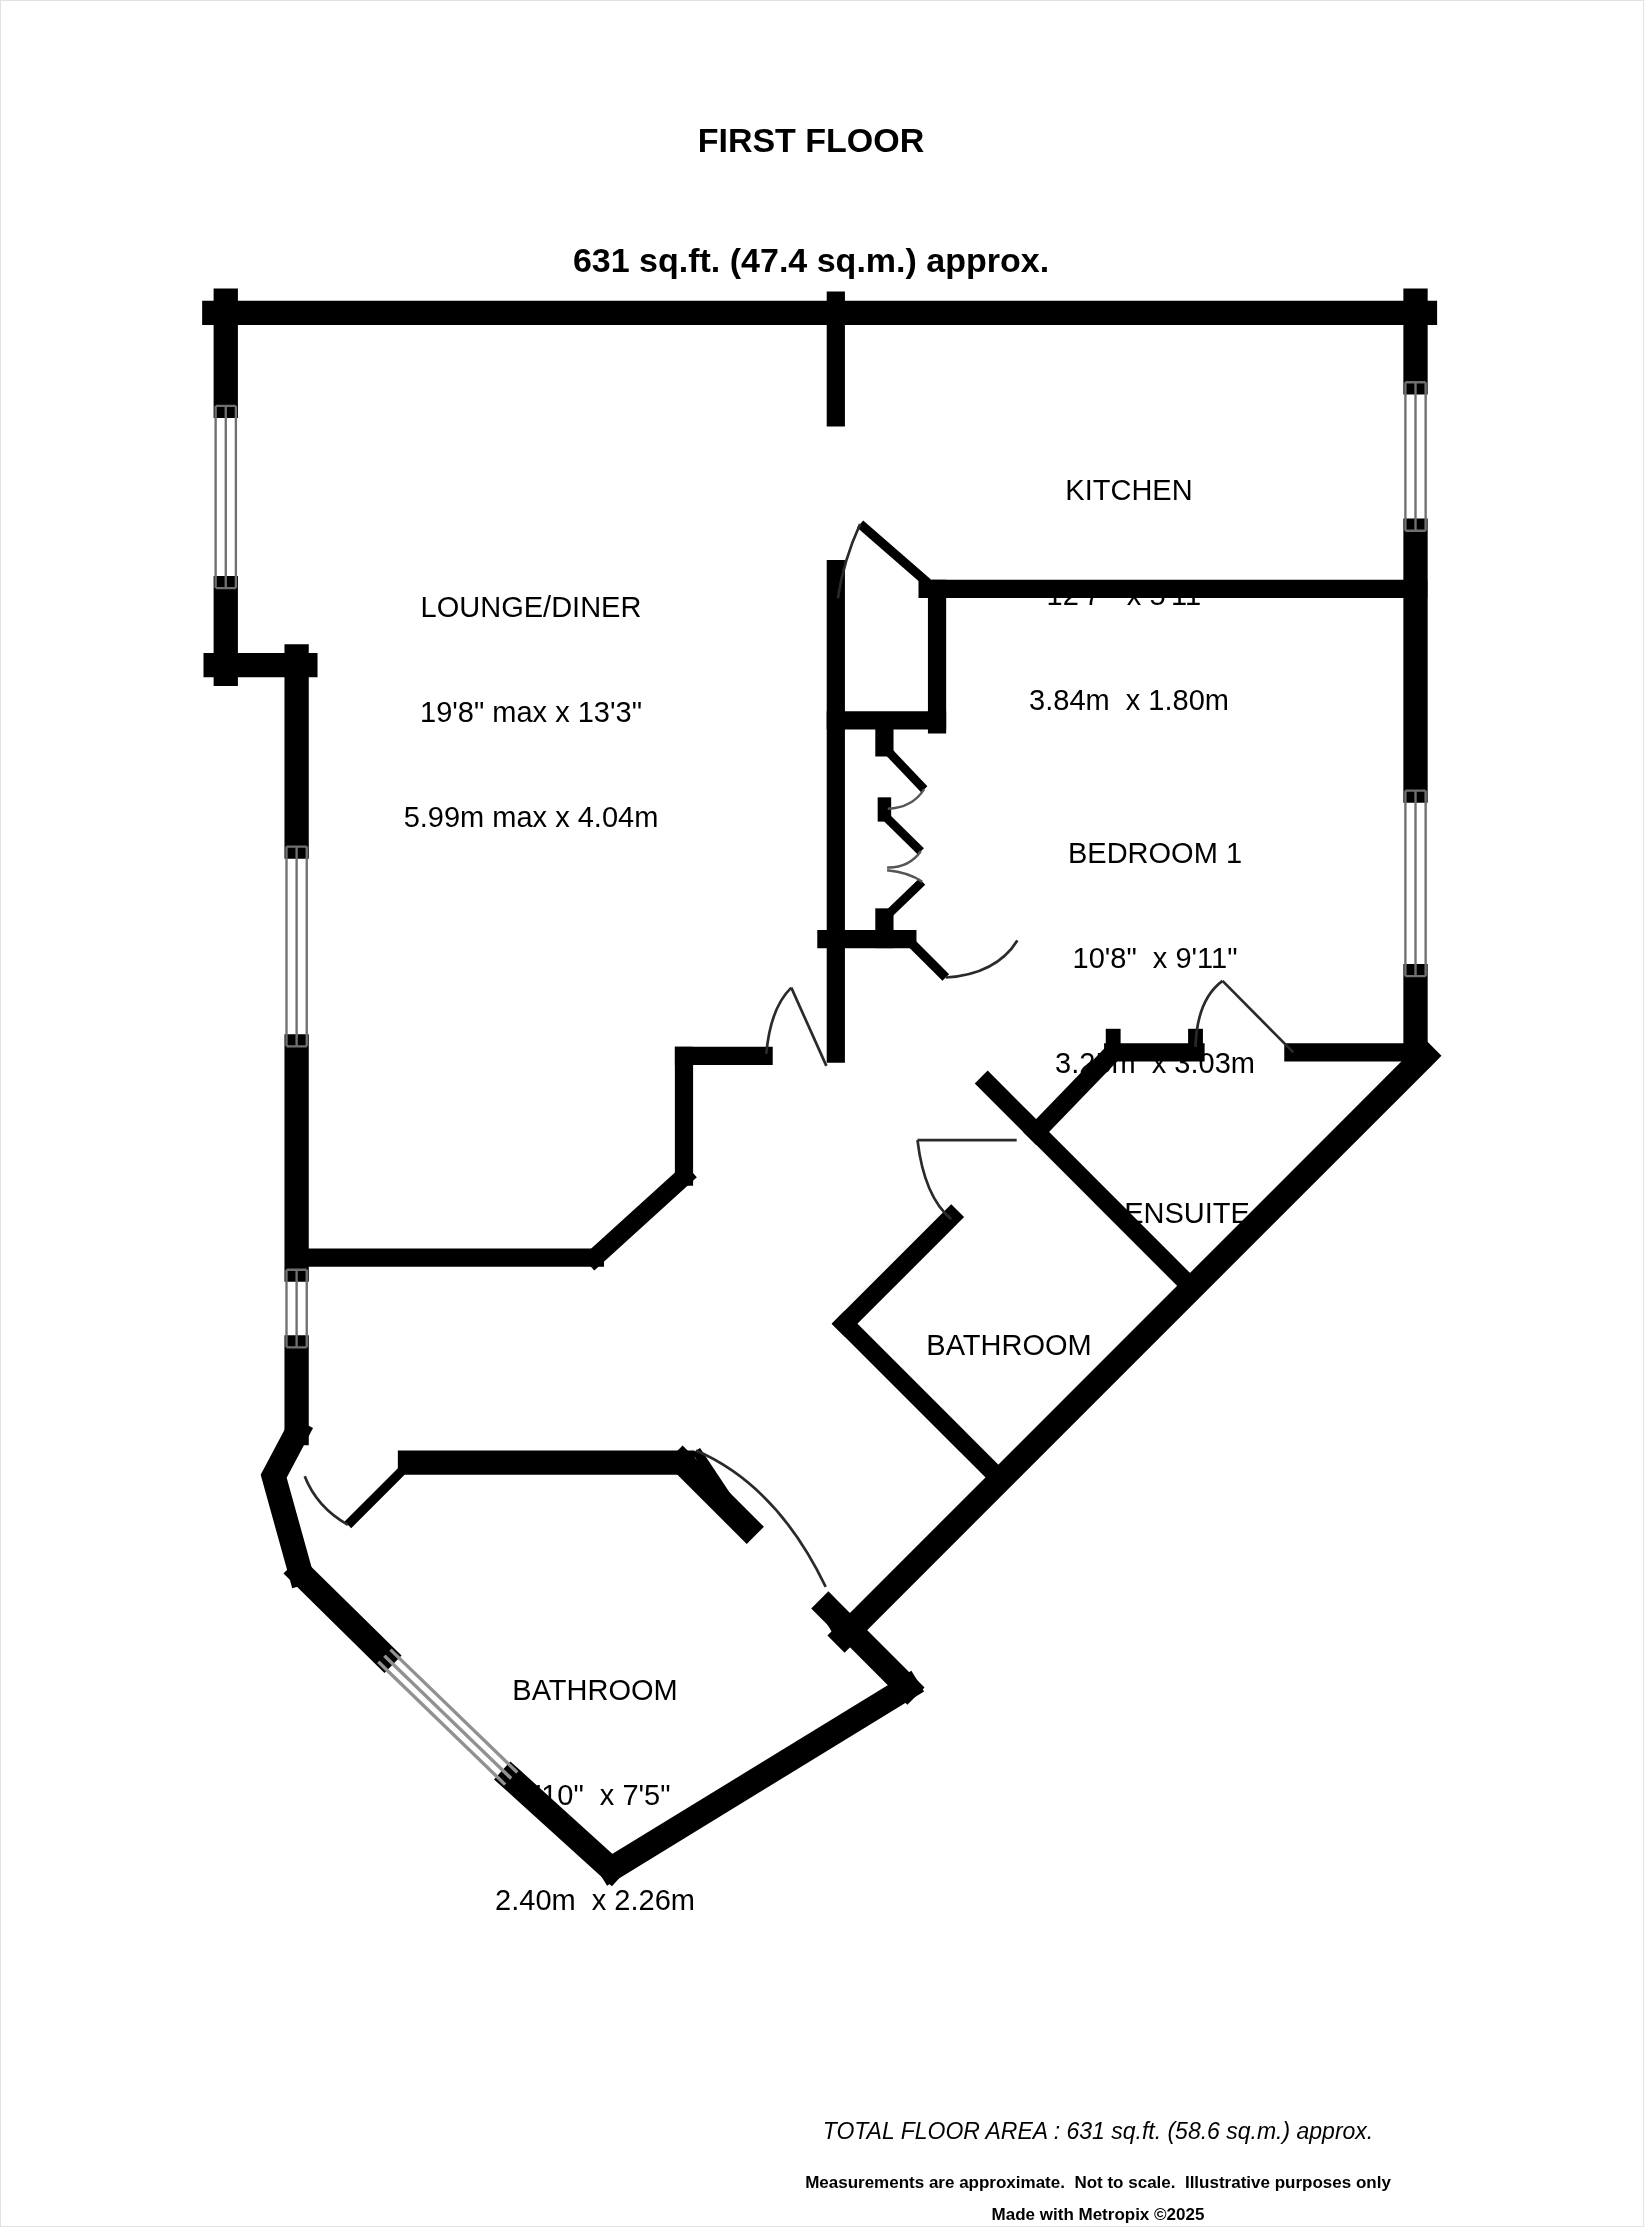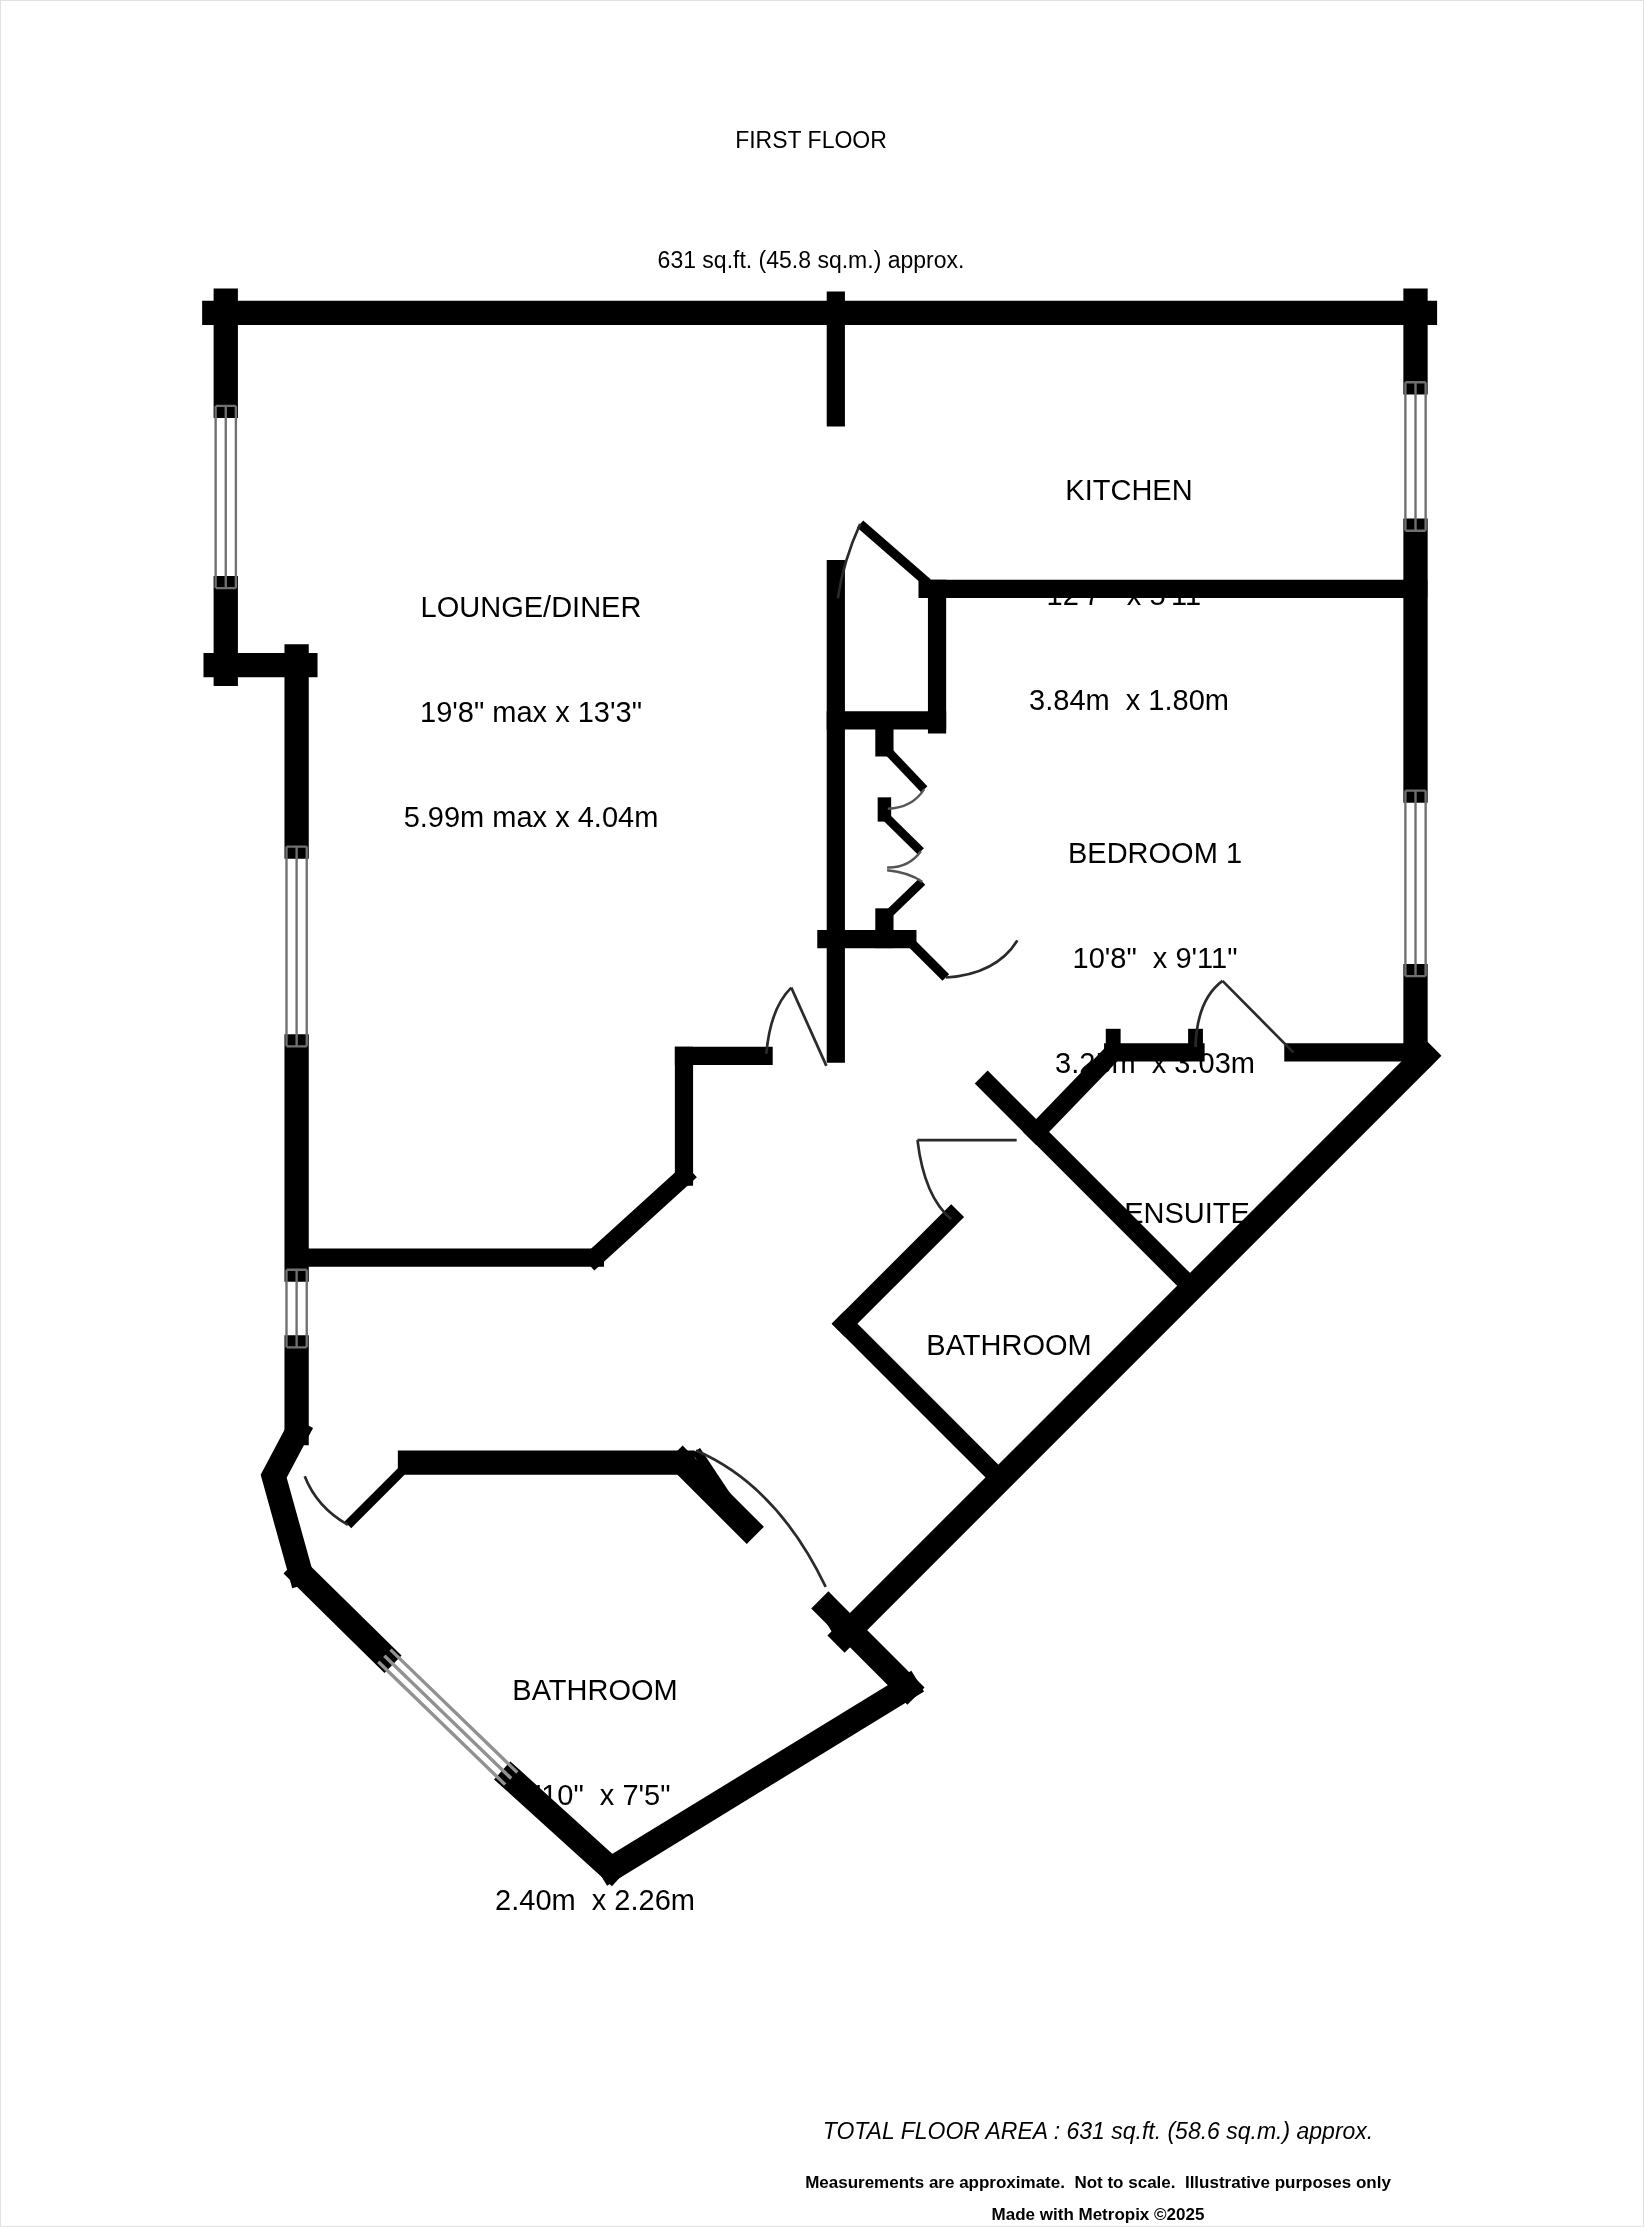--- a/index.html
+++ b/index.html
@@ -26,22 +26,22 @@
     height: 2227px;
   }
   .lbl {
     position: absolute;
     transform: translateX(-50%);
     text-align: center;
     white-space: pre;
     line-height: 35px;
   }
   .page-title {
-    font-size: 23px;
-    font-weight: 400;
+    font-size: 34px;
+    font-weight: 700;
     line-height: 40px;
   }
   .room-lbl {
     font-size: 29px;
     font-weight: 400;
   }
   .footer-total {
     font-size: 23px;
     font-weight: 400;
     line-height: 27px;
@@ -149,21 +149,21 @@
         <path d="M2081 1170 V1445 M2096 1170 V1445 M2111 1170 V1445 M2081 1170 H2111 M2081 1445 H2111"></path>
       </g>
       <g stroke="#919191" stroke-width="5">
         <path d="M559 2461 L747 2643 M568 2452 L756 2634 M577 2443 L765 2625"></path>
       </g>
     </g>
   </svg>
 
   <div class="lbl page-title" style="left:810px; top:39px">
     <div>FIRST FLOOR</div>
-    <div>631 sq.ft. (45.8 sq.m.) approx.</div>
+    <div>631 sq.ft. (47.4 sq.m.) approx.</div>
   </div>
 
   <div class="lbl room-lbl" style="left:1128px; top:402px">
     <div>KITCHEN</div>
     <div>12'7"  x 5'11"</div>
     <div>3.84m  x 1.80m</div>
   </div>
 
   <div class="lbl room-lbl" style="left:530px; top:519px">
     <div>LOUNGE/DINER</div>

